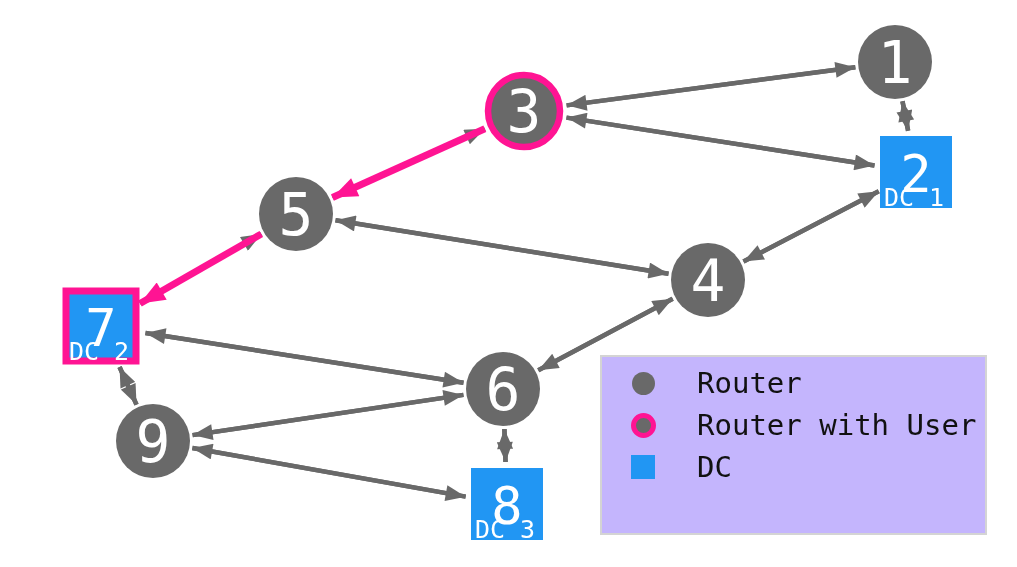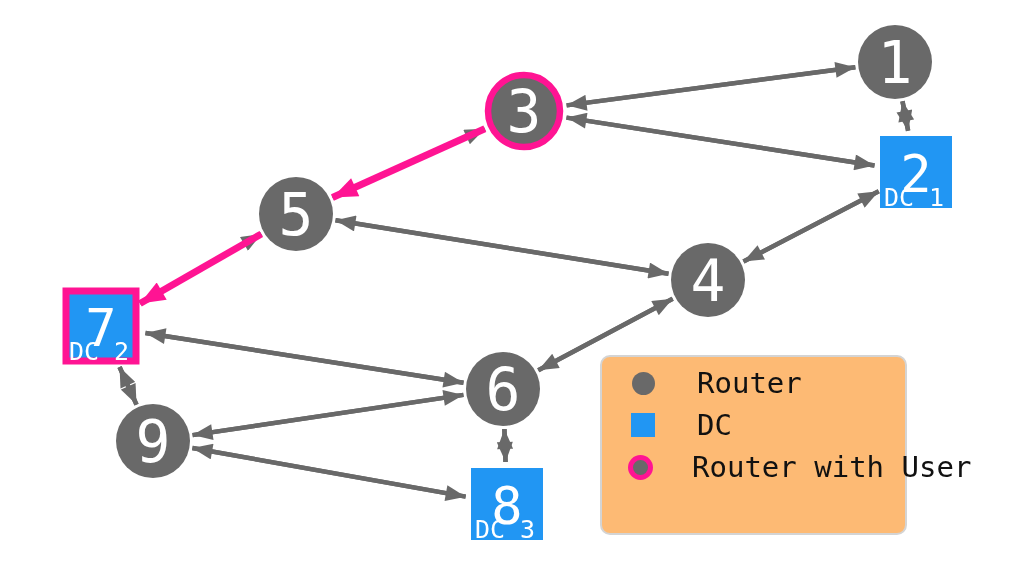--- a/index.html
+++ b/index.html
@@ -19,26 +19,26 @@
   }
   #graph {
     position: absolute;
     left: 0;
     top: 0;
   }
   .legend {
     position: absolute;
     left: 600px;
     top: 355px;
-    width: 307px;
+    width: 387px;
     height: 180px;
     box-sizing: border-box;
-    background: #fdba74;
+    background: #c4b5fd;
     border: 2px solid #d4d4d4;
-    border-radius: 10px;
+    border-radius: 0;
     padding-top: 5px;
   }
   .lrow {
     display: flex;
     align-items: center;
     height: 42px;
     padding-left: 26px;
   }
   .lmarkwrap {
     width: 30px;
@@ -182,25 +182,25 @@
 
   <div class="legend">
     <div class="lrow">
       <span class="lmarkwrap">
           <span class="mark-router"></span>
         </span>
       <span class="llabel">Router</span>
     </div>
     <div class="lrow">
       <span class="lmarkwrap">
+          <span class="mark-router-user"></span>
+        </span>
+      <span class="llabel">Router with User</span>
+    </div>
+    <div class="lrow">
+      <span class="lmarkwrap">
           <span class="mark-dc"></span>
         </span>
       <span class="llabel">DC</span>
     </div>
-    <div class="lrow">
-      <span class="lmarkwrap">
-          <span class="mark-router-user"></span>
-        </span>
-      <span class="llabel">Router with User</span>
-    </div>
   </div>
 
 </div>
 
 </body></html>

